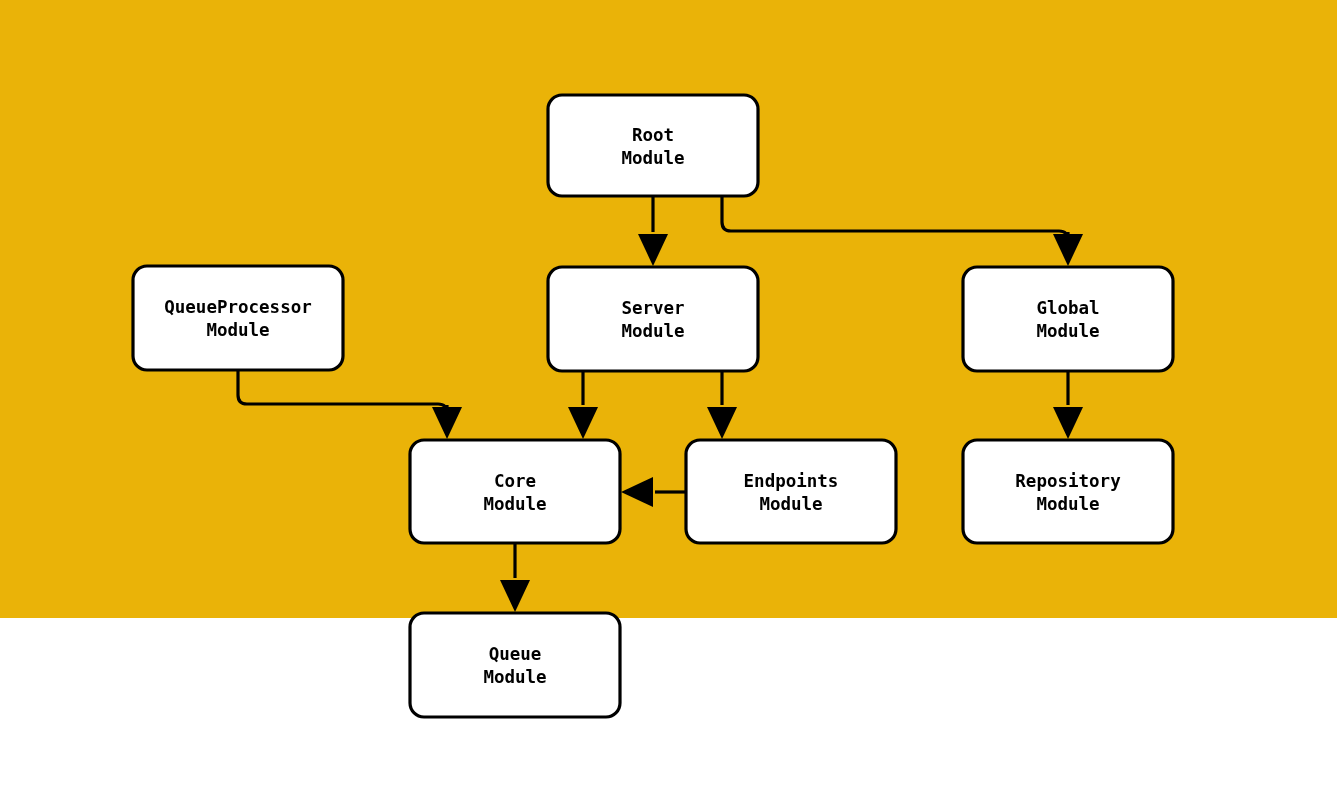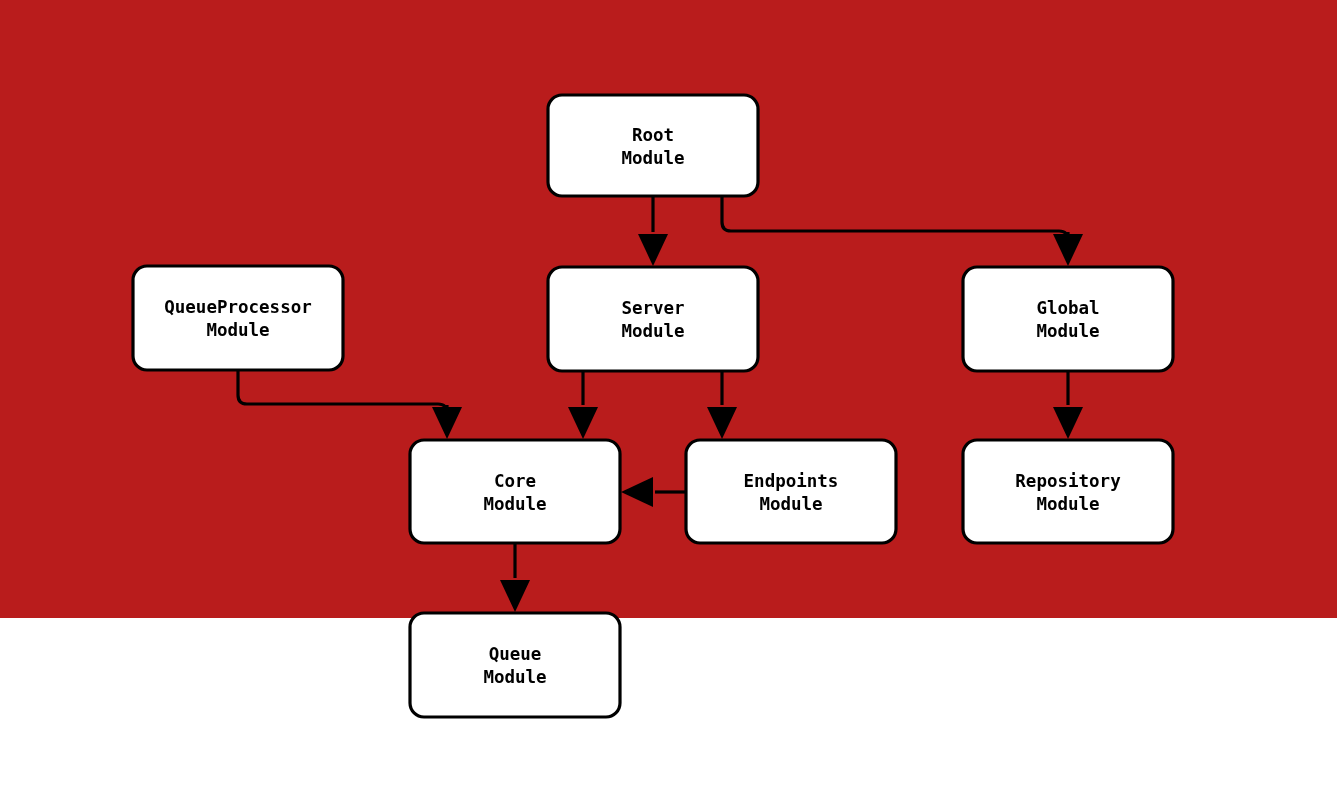--- a/index.html
+++ b/index.html
@@ -10,21 +10,21 @@
   body {
     width: 1337px;
     height: 809px;
     overflow: hidden;
     font-family: "DejaVu Sans Mono", monospace;
   }
   #diagram-root {
     position: relative;
     width: 1337px;
     height: 618px;
-    background: #b91c1c;
+    background: #eab308;
   }
   #diagram-svg {
     position: absolute;
     inset: 0;
     width: 1337px;
     height: 809px;
     display: block;
   }
   .node-label {
     font-family: "DejaVu Sans Mono", monospace;

